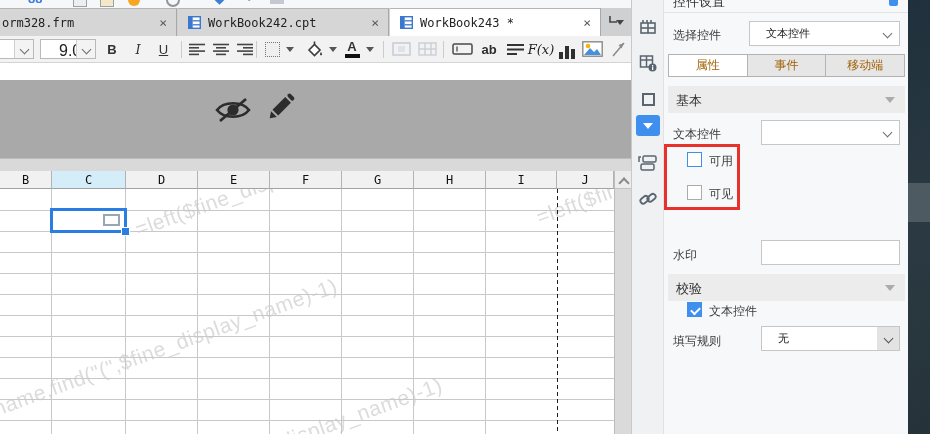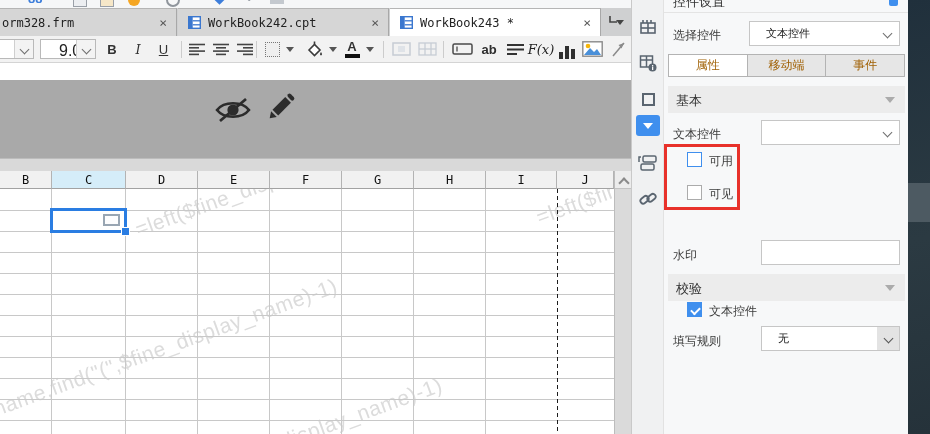--- a/index.html
+++ b/index.html
@@ -387,22 +387,22 @@
       <div class="ptitle-line"></div>
 
       <div class="plabel" style="left:9px;top:27px;">选择控件</div>
       <div class="pinput" style="left:85px;top:21px;width:151px;">
         <span>文本控件</span>
         <span class="chev" style="right:8px;top:8px;"></span>
       </div>
 
       <div class="ptabs">
         <div class="ptab active">属性</div>
+        <div class="ptab">事件</div>
         <div class="ptab">移动端</div>
-        <div class="ptab">事件</div>
       </div>
 
       <div class="psection" style="top:86px;">
         <span>基本</span>
         <i class="sec-arrow"></i>
       </div>
 
       <div class="plabel" style="left:9px;top:126px;">文本控件</div>
       <div class="pinput" style="left:97px;top:120px;width:139px;">
         <span></span>

